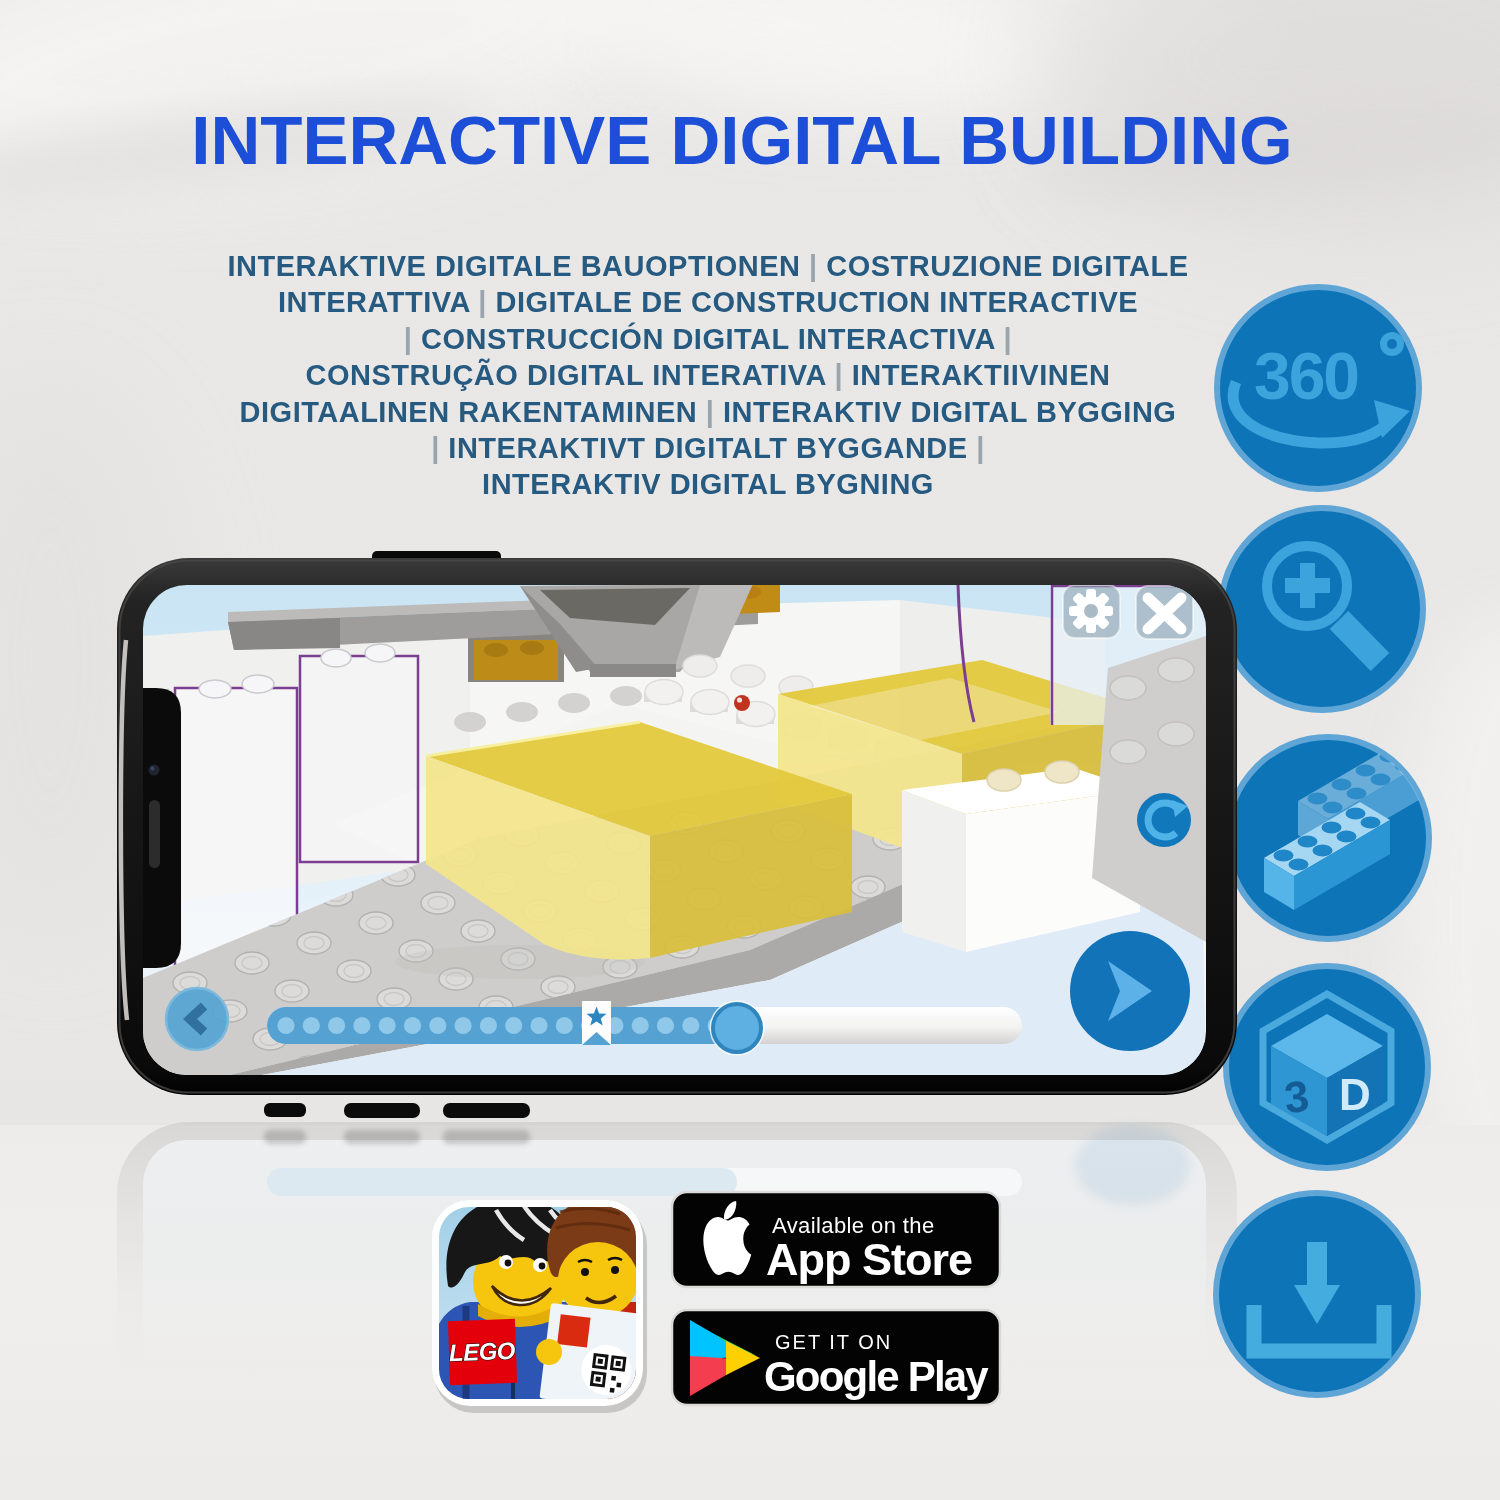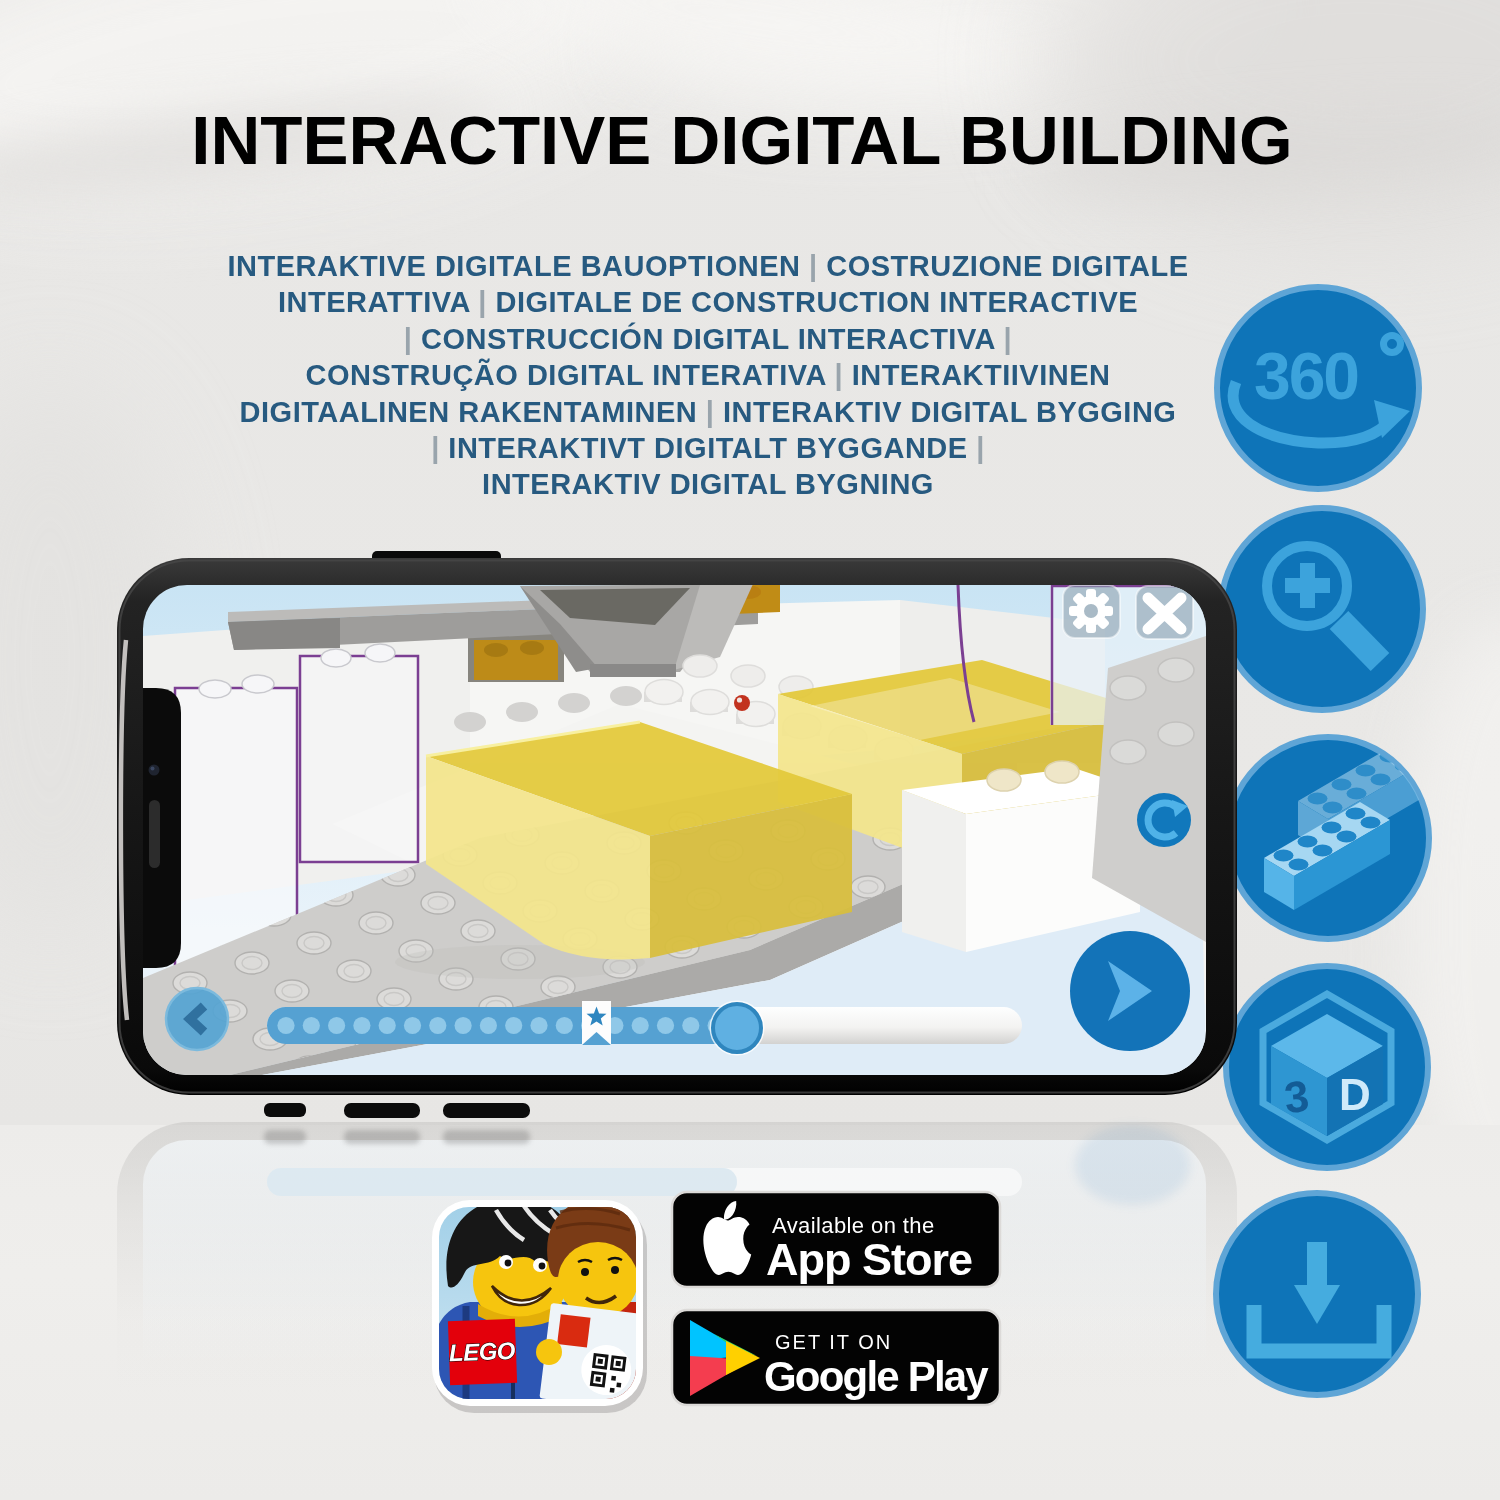--- a/index.html
+++ b/index.html
@@ -23,21 +23,21 @@
 <div class="abs" style="left:1405px;top:620px;width:220px;height:600px;background:#f3f2f0;border-radius:45%;filter:blur(30px);opacity:.8;"></div>
 
 <div class="abs" style="left:0;top:1125px;width:1500px;height:375px;background:linear-gradient(180deg,#edecea 0%,#efeeec 40%,#ecebe9 100%);"></div>
 
 <div class="abs" style="left:-80px;top:380px;width:260px;height:560px;background:#e2e1df;border-radius:50%;filter:blur(50px);opacity:.7;"></div>
 
 <div class="abs" style="left:-60px;top:110px;width:560px;height:70px;background:#d9d7d5;border-radius:50%;filter:blur(26px);opacity:.6;transform:rotate(-7deg);"></div>
 
 <div class="abs" style="left:1020px;top:120px;width:520px;height:70px;background:#d9d7d5;border-radius:50%;filter:blur(26px);opacity:.55;transform:rotate(-5deg);"></div>
 
-<div class="abs" id="title" style="left:0;top:101px;width:1484px;text-align:center;font-weight:bold;font-size:69px;letter-spacing:0px;color:#000000;white-space:nowrap;">INTERACTIVE DIGITAL BUILDING</div>
+<div class="abs" id="title" style="left:0;top:101px;width:1484px;text-align:center;font-weight:bold;font-size:69px;letter-spacing:0px;color:#1d4ed8;white-space:nowrap;">INTERACTIVE DIGITAL BUILDING</div>
 
 <div class="abs" id="subt" style="left:0;top:248px;width:1416px;text-align:center;font-weight:bold;font-size:29px;letter-spacing:0.5px;line-height:36.4px;color:#275a80;">INTERAKTIVE DIGITALE BAUOPTIONEN <span style="color:#99a4ac">|</span> COSTRUZIONE DIGITALE<br>INTERATTIVA <span style="color:#99a4ac">|</span> DIGITALE DE CONSTRUCTION INTERACTIVE<br><span style="color:#99a4ac">|</span> CONSTRUCCIÓN DIGITAL INTERACTIVA <span style="color:#99a4ac">|</span><br>CONSTRUÇÃO DIGITAL INTERATIVA <span style="color:#99a4ac">|</span> INTERAKTIIVINEN<br>DIGITAALINEN RAKENTAMINEN <span style="color:#99a4ac">|</span> INTERAKTIV DIGITAL BYGGING<br><span style="color:#99a4ac">|</span> INTERAKTIVT DIGITALT BYGGANDE <span style="color:#99a4ac">|</span><br>INTERAKTIV DIGITAL BYGNING</div>
 
 <svg class="abs" style="left:1200px;top:270px;z-index:3;" width="250" height="1150" viewBox="1200 270 250 1150">
 <g>
         <circle cx="1318" cy="388" r="101" fill="#0e74b8" stroke="#5fa5d6" stroke-width="6"></circle>
 <text x="1306" y="399" font-family="Liberation Sans,sans-serif" font-size="66" font-weight="bold" fill="#3ca3dc" text-anchor="middle" letter-spacing="-2">360</text>
 <circle cx="1392" cy="344" r="8.5" fill="none" stroke="#3ca3dc" stroke-width="7"></circle>
 <path d="M1236,382 C1222,416 1260,440 1318,443 C1356,444 1380,434 1390,420" fill="none" stroke="#3ca3dc" stroke-width="11"></path>
 <polygon points="1374,400 1410,411 1382,438" fill="#3ca3dc"></polygon>

